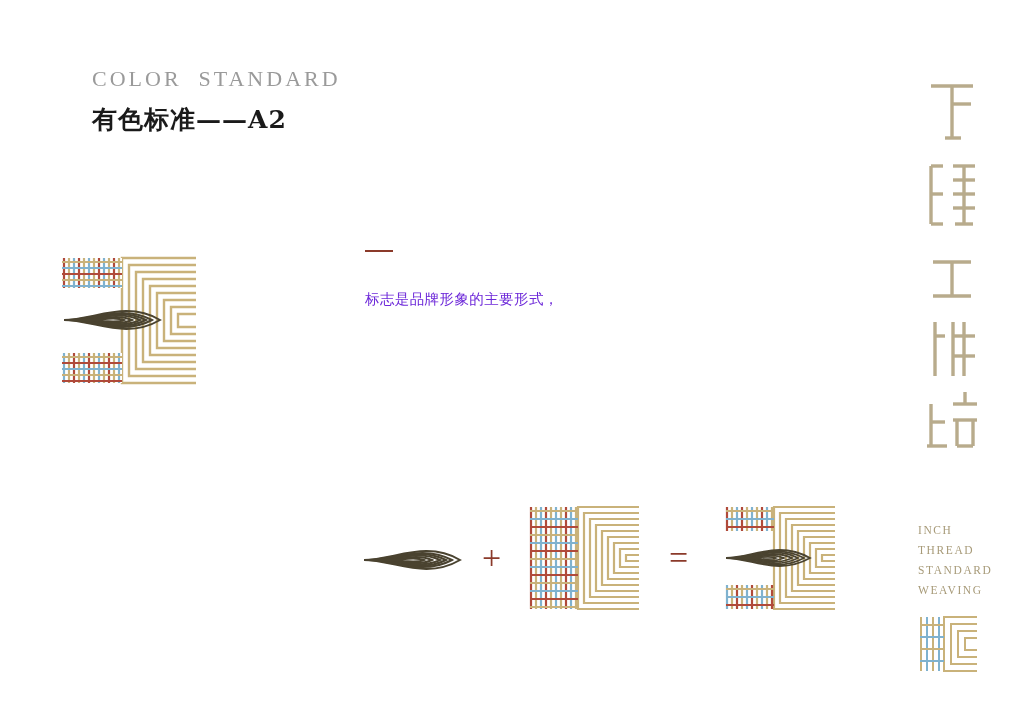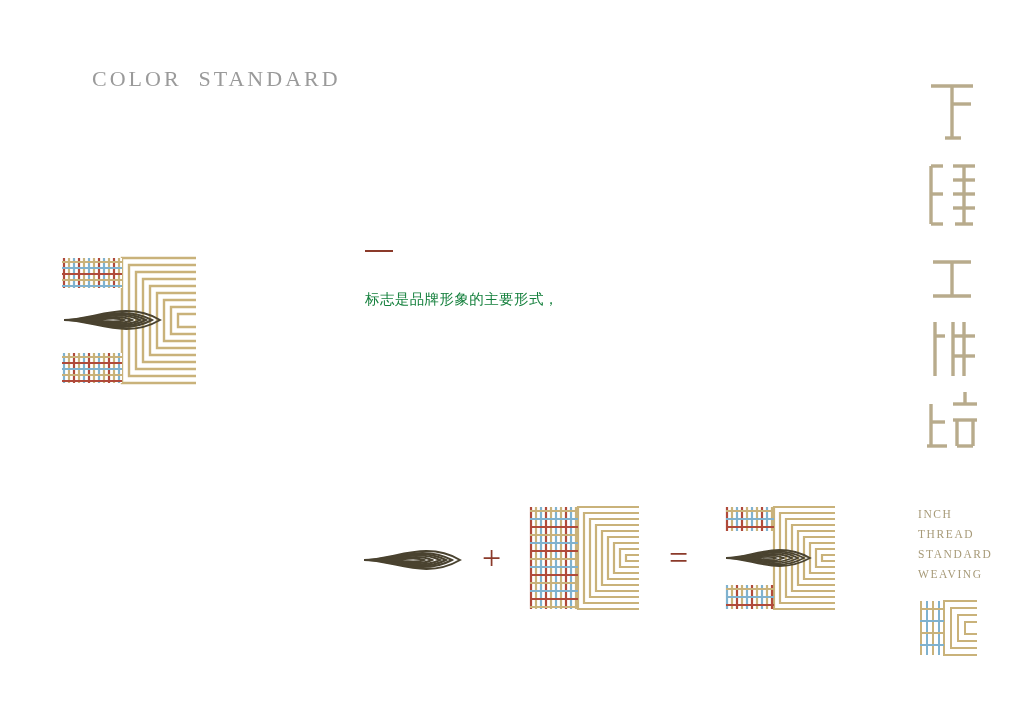--- a/index.html
+++ b/index.html
@@ -68,21 +68,21 @@
   .desc .rule {
     width: 28px;
     height: 2px;
     background: #8b3a2a;
     margin-bottom: 34px;
   }
   .desc p {
     margin: 0 0 10px 0;
     font-family: "DejaVu Sans", sans-serif;
     font-size: 14.5px;
-    color: #15803d;
+    color: #6d28d9;
     line-height: 1.85;
     letter-spacing: 0.4px;
   }
 
   
   .formula {
     position: absolute;
     left: 362px;
     top: 505px;
     width: 490px;
@@ -128,21 +128,21 @@
     top: 74px;
     width: 72px;
     text-align: center;
   }
   .brand-vertical {
     width: 58px;
     height: 378px;
     margin: 0 auto;
   }
   .brand-en {
-    margin-top: 52px;
+    margin-top: 68px;
     font-family: "Liberation Serif", serif;
     font-size: 11.5px;
     letter-spacing: 1.6px;
     color: #a79a78;
     line-height: 1.75;
     text-align: left;
     padding-left: 2px;
   }
   .brand-mini {
     margin-top: 14px;
@@ -153,20 +153,21 @@
 
   svg { display: block; }
 </style>
 </head>
 <body>
 
 <div class="page">
 
   <div class="header">
     <div class="eyebrow">COLOR  STANDARD</div>
+    <div class="title-cn">有色标准——A2</div>
   </div>
 
   <div class="logo-block">
     <svg width="137" height="129" viewBox="0 0 137 129">
       <defs>
         <clipPath id="clipBig">
             <rect x="0" y="0" width="137" height="129"></rect>
           </clipPath>
       </defs>
       <g clip-path="url(#clipBig)">

